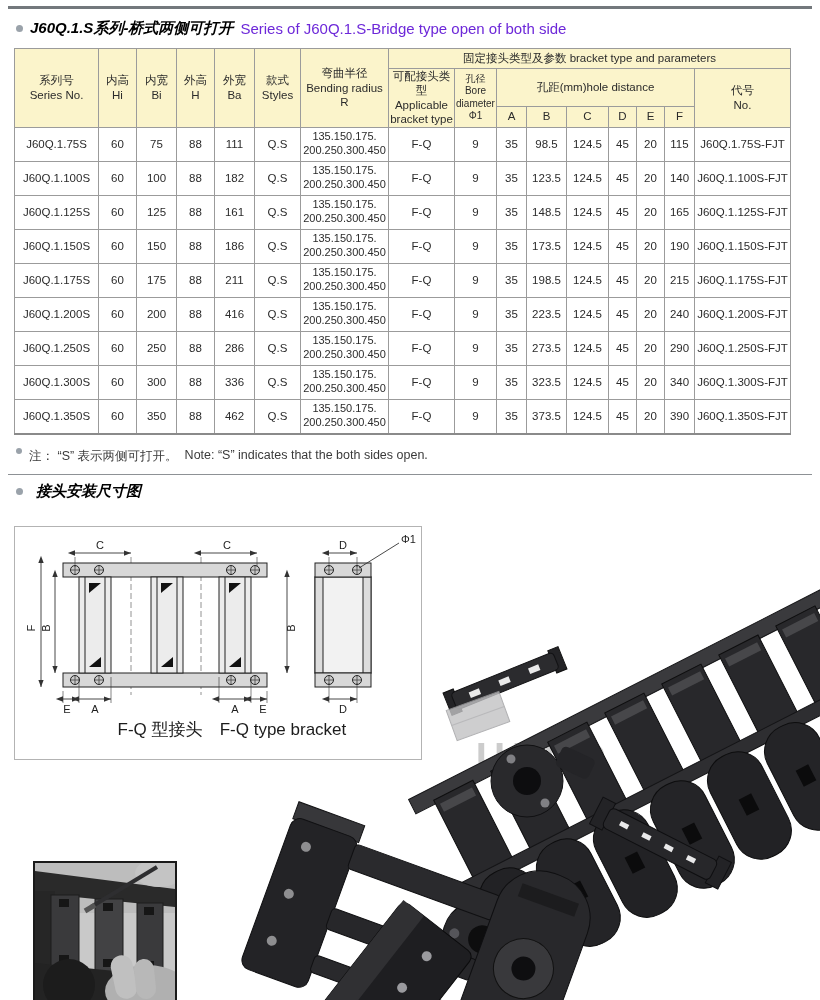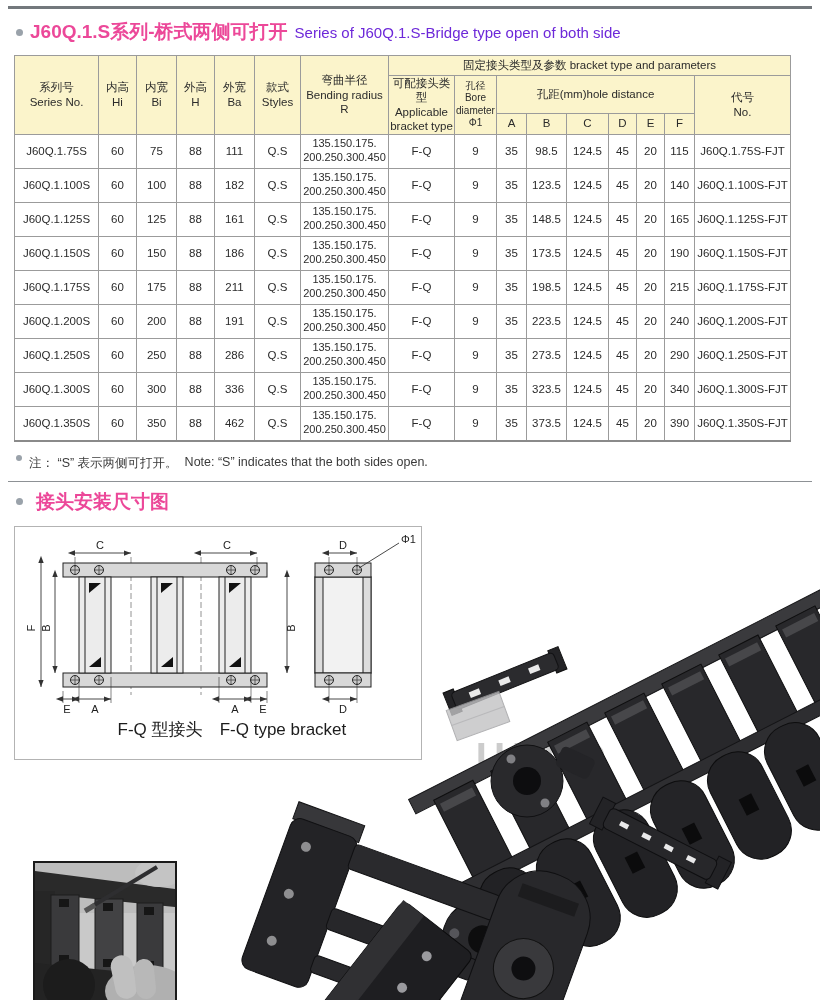--- a/index.html
+++ b/index.html
@@ -5,21 +5,21 @@
   html,body{margin:0;padding:0;}
   body{
     width:820px;height:1000px;background:#ffffff;position:relative;
     font-family:"Liberation Sans","DejaVu Sans",sans-serif;color:#2b2b2b;
     overflow:hidden;
   }
   .rule-top{height:3px;background:#73787c;margin:6px 8px 10px 8px;}
   .rule-mid{height:1px;background:#8d9195;margin:9px 8px 7px 8px;}
   .title-row{margin:0 0 10px 16px;display:flex;align-items:center;gap:7px;}
   .bullet{width:7px;height:7px;border-radius:50%;background:#9aa2aa;flex:0 0 auto;}
-  .title-zh{color:#ec4899;font-weight:bold;font-size:19px;}
+  .title-zh{color:#000000;font-weight:bold;font-size:15px;font-style:italic;}
   .title-en{color:#6d28d9;font-size:15px;}
   .note-row{margin:13px 0 0 16px;display:flex;align-items:flex-start;gap:7px;font-size:12.5px;color:#3a3a3a;}
   .note-row .bullet{width:6px;height:6px;}
   table.spec{border-collapse:collapse;table-layout:fixed;width:776px;margin-left:14px;
     font-size:11.5px;color:#2b2b2b;border:1px solid #8a8a8a;border-bottom-width:2px;}
   table.spec th,table.spec td{border:1px solid #9b9b9b;text-align:center;vertical-align:middle;
     padding:0 1px;overflow:hidden;line-height:1.25;}
   table.spec thead th{background:#fbf4cb;font-weight:normal;}
   table.spec tbody td{height:33px;background:#ffffff;}
   .h-group{height:20px;font-size:11.5px;}
@@ -229,21 +229,21 @@
         <td>45</td>
         <td>20</td>
         <td>215</td>
         <td>J60Q.1.175S-FJT</td>
       </tr>
       <tr>
         <td>J60Q.1.200S</td>
         <td>60</td>
         <td>200</td>
         <td>88</td>
-        <td>191</td>
+        <td>416</td>
         <td>Q.S</td>
         <td class="radius-cell">
           <div>135.150.175.</div>
           <div>200.250.300.450</div>
         </td>
         <td>F-Q</td>
         <td>9</td>
         <td>35</td>
         <td>223.5</td>
         <td>124.5</td>
@@ -319,21 +319,21 @@
 </table>
 
 <div class="note-row">
   <span class="bullet"></span>
   <span>注： “S” 表示两侧可打开。</span>
   <span>Note: “S” indicates that the both sides open.</span>
 </div>
 
 <div class="rule-mid"></div>
 
-<div class="title-row" style="margin-bottom:6px;gap:13px;">
+<div class="title-row" style="margin-bottom:20px;gap:13px;">
   <span class="bullet"></span>
   <span class="title-zh">接头安装尺寸图</span>
 </div>
 
 <div class="content-area">
 
   <div class="drawing-box">
     <svg width="406" height="232" viewBox="0 0 406 232">
       <defs>
         <marker id="a1" markerWidth="9" markerHeight="8" refX="8" refY="3" orient="auto">

